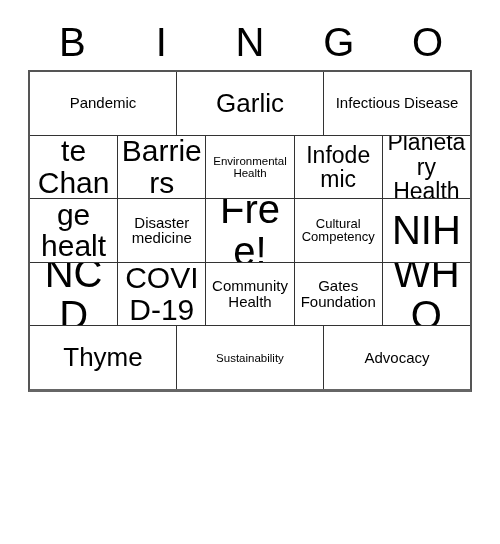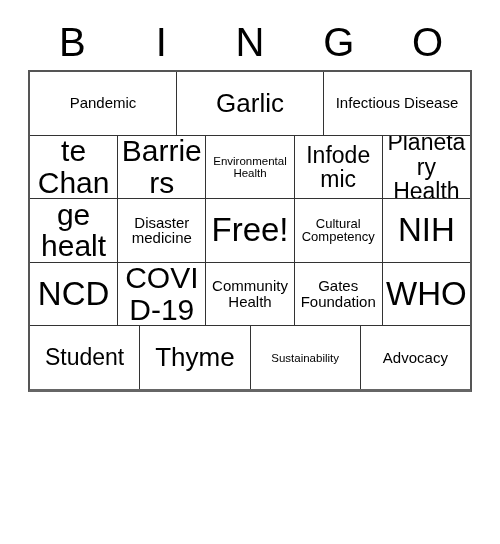--- a/index.html
+++ b/index.html
@@ -80,21 +80,21 @@
     border-left: 1.5px solid #333333;
   }
   .cell-text {
     display: block;
     line-height: 1.06;
     word-break: break-word;
     hyphens: none;
   }
 
   
-  .fs-xxl .cell-text { font-size: 33px; }
+  .fs-xxl .cell-text { font-size: 40px; }
   .fs-xl  .cell-text { font-size: 26px; }
   .fs-lg  .cell-text { font-size: 30px; }
   .fs-md  .cell-text { font-size: 23px; }
   .fs-sm  .cell-text { font-size: 15px; }
   .fs-xs  .cell-text { font-size: 13px; }
   .fs-xxs .cell-text { font-size: 11.5px; }
 </style>
 </head>
 <body>
 
@@ -180,23 +180,20 @@
         </div>
       <div class="cell fs-sm">
           <span class="cell-text">Gates Foundation</span>
         </div>
       <div class="cell fs-xxl">
           <span class="cell-text">WHO</span>
         </div>
     </div>
 
     <div class="grid-row">
-      <div class="cell fs-md">
-          <span class="cell-text">Student</span>
-        </div>
       <div class="cell fs-xl">
           <span class="cell-text">Thyme</span>
         </div>
       <div class="cell fs-xxs">
           <span class="cell-text">Sustainability</span>
         </div>
       <div class="cell fs-sm">
           <span class="cell-text">Advocacy</span>
         </div>
     </div>

